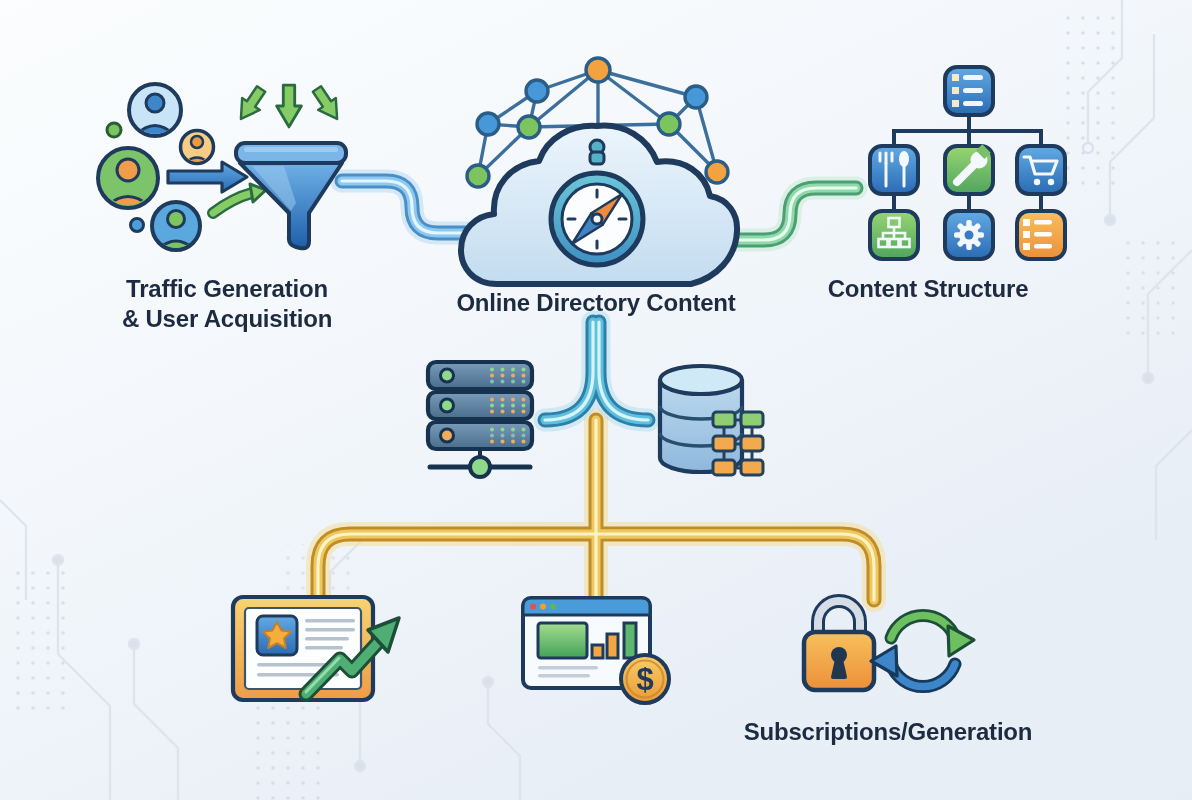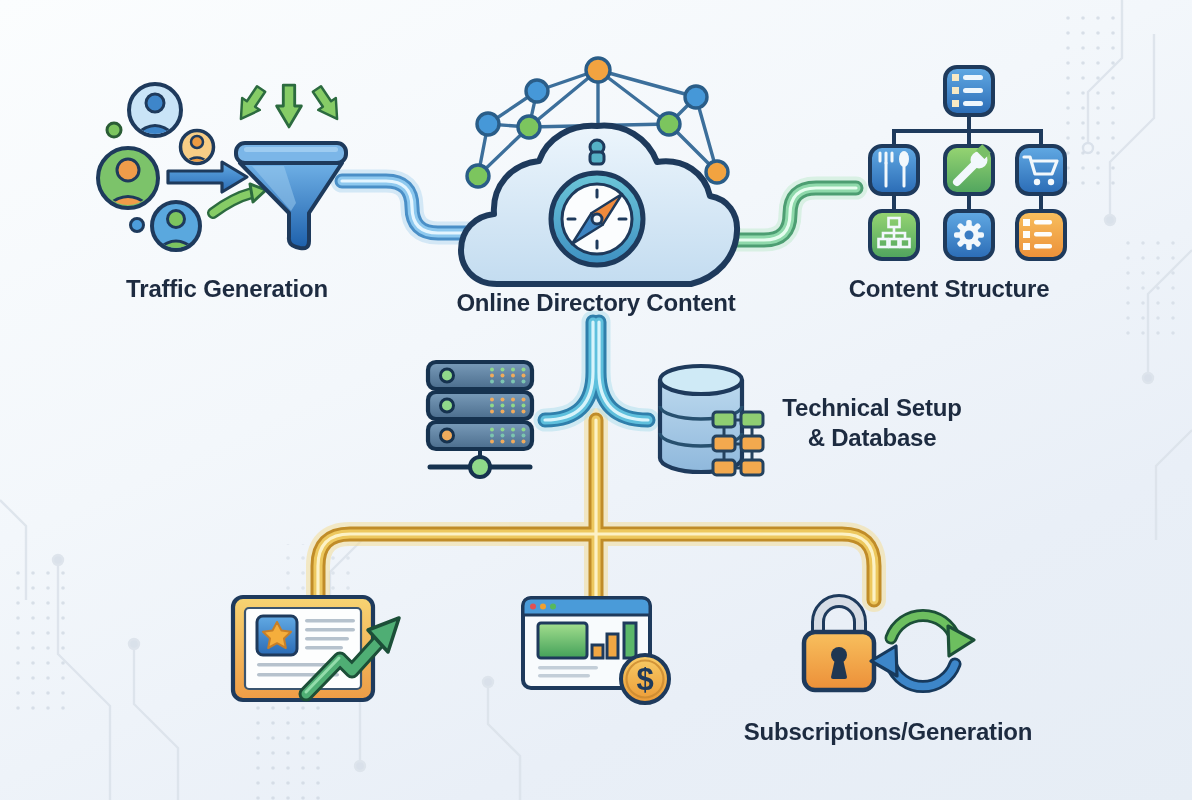--- a/index.html
+++ b/index.html
@@ -457,27 +457,24 @@
     <path d="M891 638 A34 34 0 0 1 955 638" stroke="#6dbf5f" stroke-width="7.5" stroke-linecap="round"></path>
     <polygon points="948,626 974,640 949,656" fill="#6dbf5f" stroke="#1c4f38" stroke-width="3.2" stroke-linejoin="round"></polygon>
     <path d="M955 664 A34 34 0 0 1 891 664" stroke="#17395c" stroke-width="13" stroke-linecap="round"></path>
     <path d="M955 664 A34 34 0 0 1 891 664" stroke="#3d86c9" stroke-width="7.5" stroke-linecap="round"></path>
     <polygon points="897,676 871,661 896,646" fill="#3d86c9" stroke="#17395c" stroke-width="3.2" stroke-linejoin="round"></polygon>
   </g>
 </svg>
 
 <div class="label" style="left:227px;top:274px">
   <span style="display:block">Traffic Generation</span>
+  <span style="display:block">&amp; User Acquisition</span>
 </div>
 <div class="label" style="left:596px;top:288px">
   <span style="display:block">Online Directory Content</span>
 </div>
-<div class="label" style="left:949px;top:274px">
+<div class="label" style="left:928px;top:274px">
   <span style="display:block">Content Structure</span>
-</div>
-<div class="label" style="left:872px;top:393px">
-  <span style="display:block">Technical Setup</span>
-  <span style="display:block">&amp; Database</span>
 </div>
 <div class="label" style="left:888px;top:717px">
   <span style="display:block">Subscriptions/Generation</span>
 </div>
 </div>
 
 </body></html>

